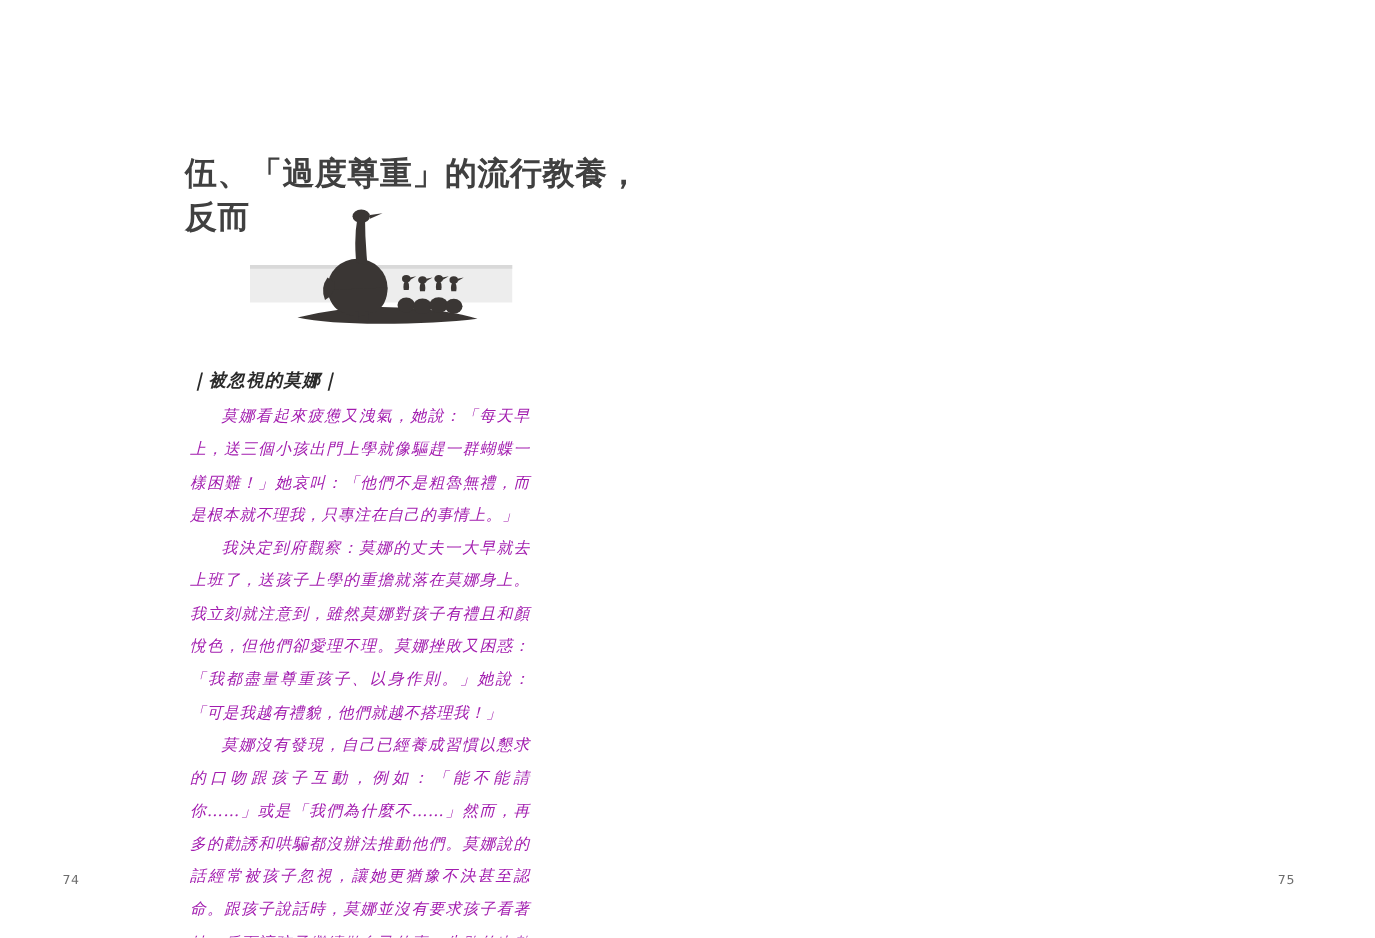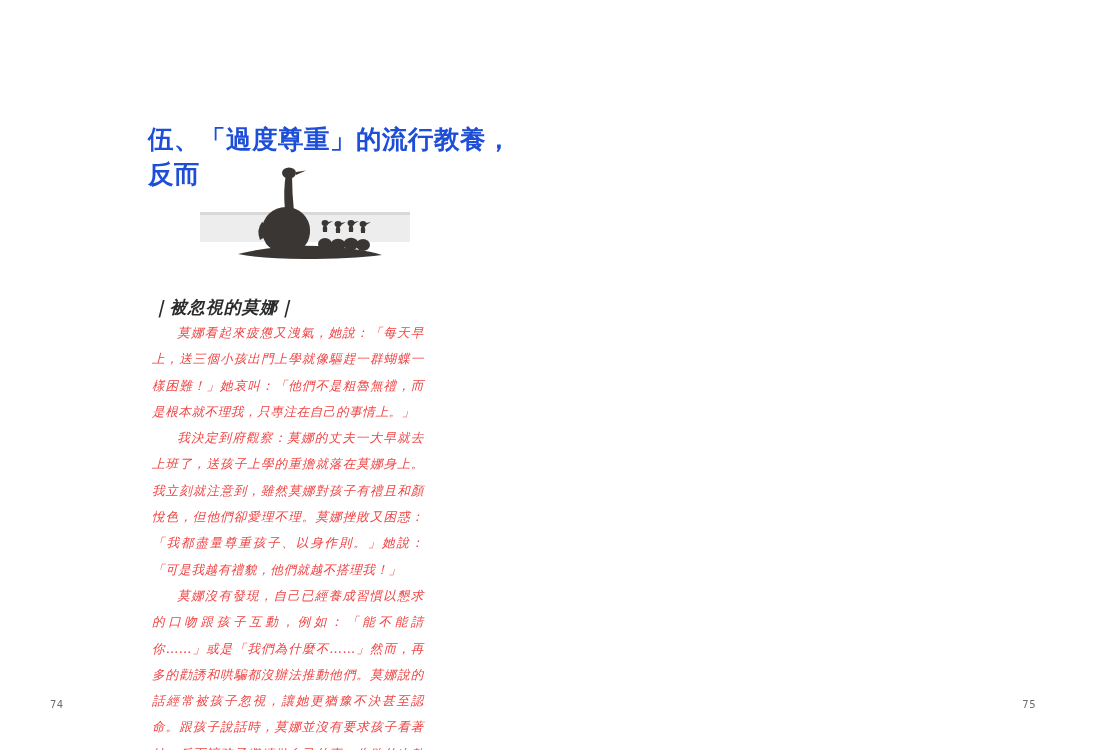--- a/index.html
+++ b/index.html
@@ -35,21 +35,21 @@
   .chapter-title {
     position: absolute;
     left: 148px;
     top: 74px;
     width: 370px;
     font-family: "DejaVu Sans", "Liberation Sans", sans-serif;
     font-weight: 700;
     font-size: 25.5px;
     line-height: 1.38;
     letter-spacing: 0.5px;
-    color: #1d4ed8;
+    color: #404040;
     margin-top: 48px;
   }
   .chapter-title .l2 {
     display: block;
     padding-left: 29px;
   }
 
   .illustration {
     position: absolute;
     left: 200px;
@@ -59,41 +59,41 @@
   }
   .illustration svg { display: block; width: 100%; height: 100%; }
 
   .section-label {
     position: absolute;
     left: 152px;
     top: 296px;
     font-family: "DejaVu Serif", "Liberation Serif", serif;
     font-style: italic;
     font-weight: 700;
-    font-size: 17px;
+    font-size: 14px;
     letter-spacing: 1px;
     color: #2b2b2b;
   }
 
   .left-body {
     position: absolute;
     left: 152px;
     top: 320px;
     width: 272px;
   }
   .left-body p {
     margin: 0 0 0 0;
     font-family: "DejaVu Serif", "Liberation Serif", serif;
     font-style: italic;
     font-size: 12.6px;
     line-height: 26.3px;
     letter-spacing: 0.55px;
     text-align: justify;
     text-justify: inter-character;
-    color: #ef4444;
+    color: #a21caf;
     text-indent: 2em;
   }
 
   
   .folio {
     position: absolute;
     bottom: 40px;
     font-family: "DejaVu Sans", "Liberation Sans", sans-serif;
     font-size: 10px;
     color: #6d6d6d;

